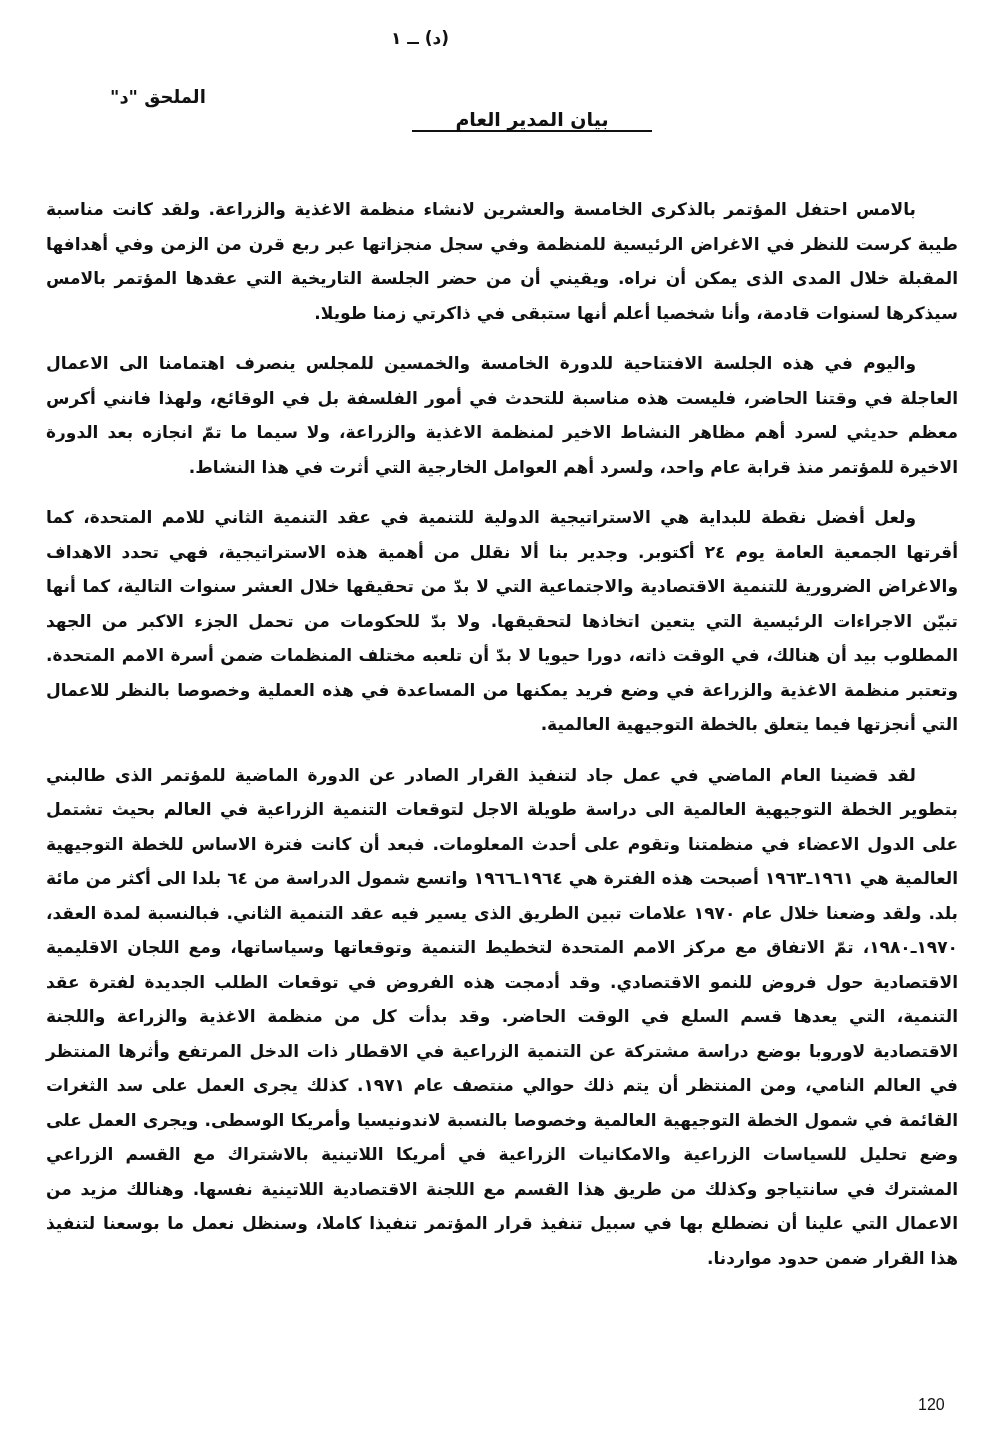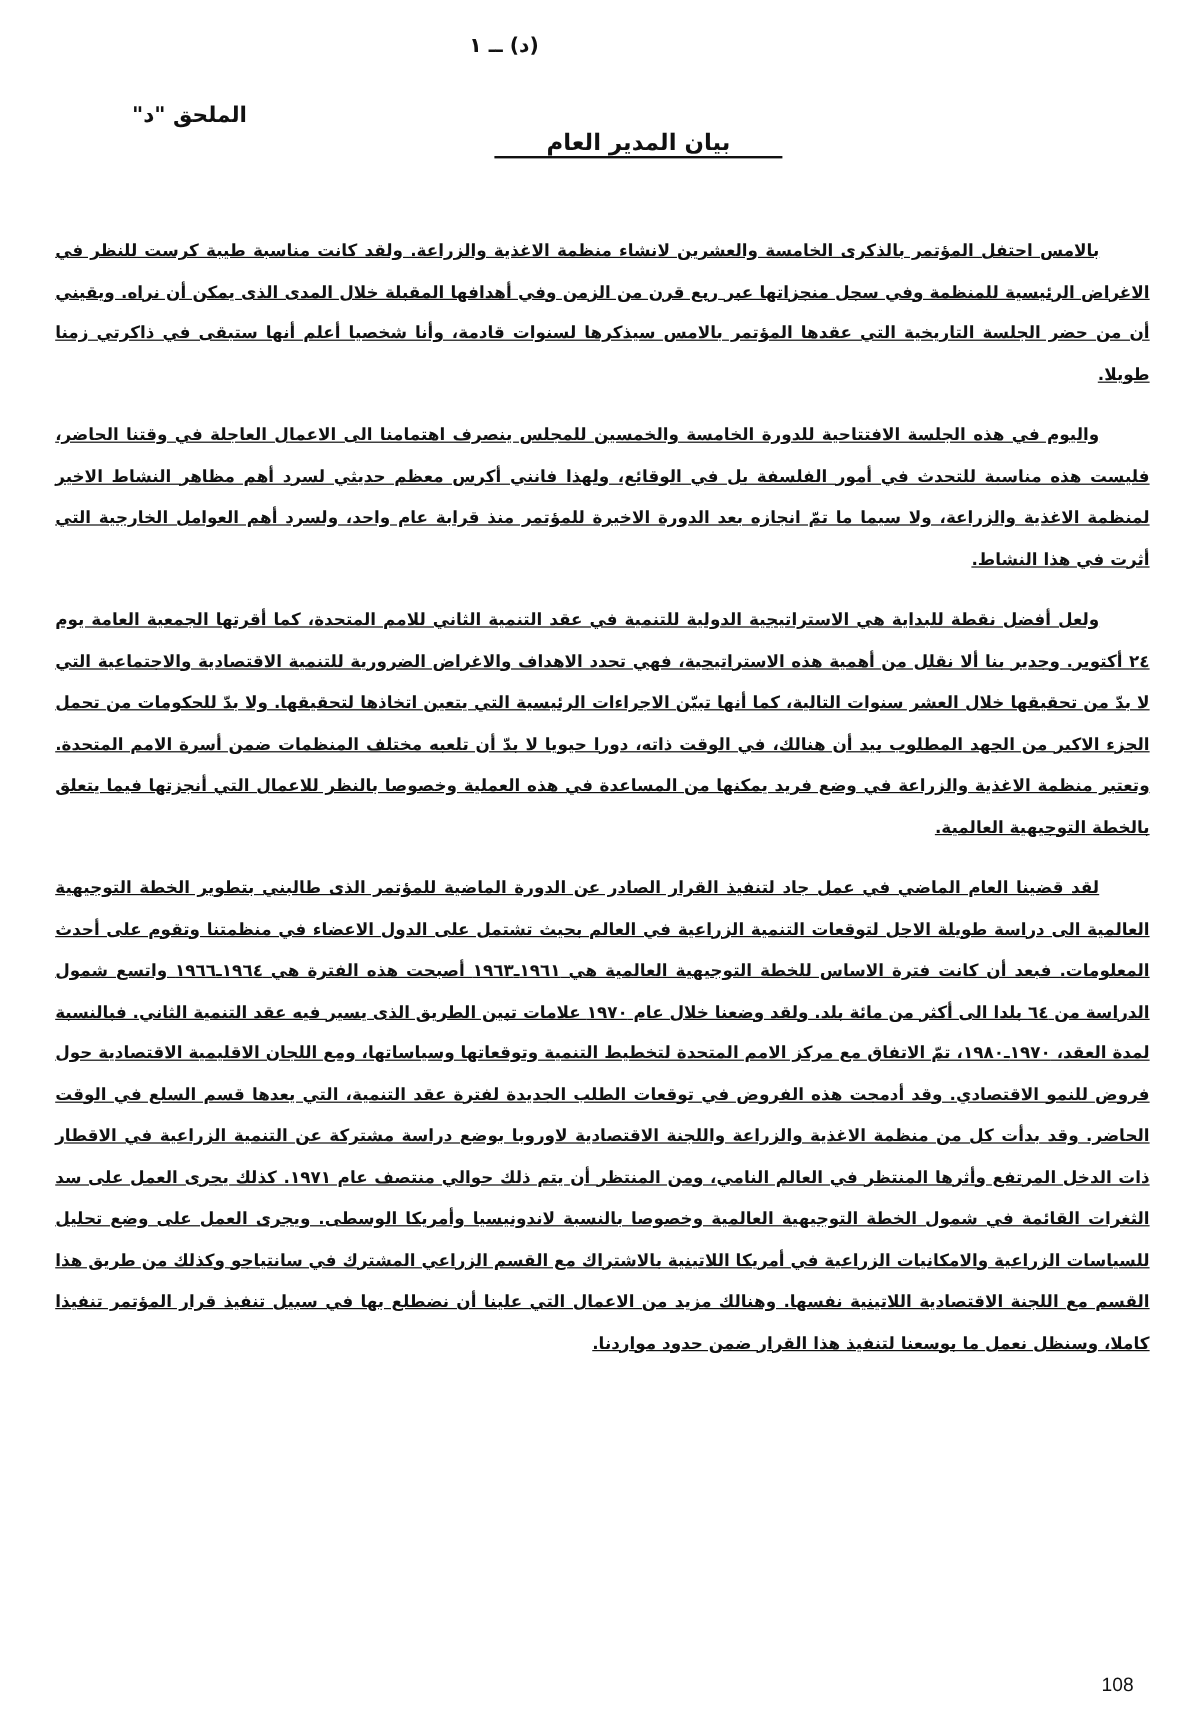--- a/index.html
+++ b/index.html
@@ -5,35 +5,35 @@
   html, body { margin: 0; padding: 0; background: #ffffff; }
   body { width: 1000px; height: 1444px; position: relative; overflow: hidden;
          font-family: "DejaVu Sans", sans-serif; color: #111; }
   .page-ref { position: absolute; top: 28px; left: 0; width: 840px; text-align: center;
               font-size: 17px; font-weight: bold; direction: rtl; }
   .annex { position: absolute; top: 86px; left: 110px; font-size: 18px; font-weight: bold; direction: rtl; }
   .title { position: absolute; top: 108px; left: 412px; width: 240px; text-align: center;
            font-size: 19px; font-weight: bold; direction: rtl;
            border-bottom: 2px solid #111; padding-bottom: 0; letter-spacing: 1px; }
   .body { position: absolute; top: 192px; left: 46px; width: 912px; direction: rtl; }
-  .para { margin: 0 0 22px 0; font-size: 14px; line-height: 34.5px; text-align: justify;
-          text-align-last: right; font-weight: bold; text-indent: 42px; text-decoration: underline; }
+  .para { margin: 0 0 22px 0; font-size: 17px; line-height: 34.5px; text-align: justify;
+          text-align-last: right; font-weight: bold; text-indent: 42px; }
   .p1 { margin-bottom: 16px; }
   .p2 { margin-bottom: 16px; }
   .p3 { margin-bottom: 16px; }
   .page-number { position: absolute; top: 1396px; left: 918px; font-size: 16px;
                  font-family: "Liberation Sans", sans-serif; }
 </style>
 </head>
 <body>
 
 <div class="page-ref">(د) ــ ١</div>
 <div class="annex">الملحق "د"</div>
 <div class="title">بيان المدير العام</div>
 
 <div class="body">
   <p class="para p1">بالامس احتفل المؤتمر بالذكرى الخامسة والعشرين لانشاء منظمة الاغذية والزراعة. ولقد كانت مناسبة طيبة كرست للنظر في الاغراض الرئيسية للمنظمة وفي سجل منجزاتها عبر ربع قرن من الزمن وفي أهدافها المقبلة خلال المدى الذى يمكن أن نراه. ويقيني أن من حضر الجلسة التاريخية التي عقدها المؤتمر بالامس سيذكرها لسنوات قادمة، وأنا شخصيا أعلم أنها ستبقى في ذاكرتي زمنا طويلا.</p>
   <p class="para p2">واليوم في هذه الجلسة الافتتاحية للدورة الخامسة والخمسين للمجلس ينصرف اهتمامنا الى الاعمال العاجلة في وقتنا الحاضر، فليست هذه مناسبة للتحدث في أمور الفلسفة بل في الوقائع، ولهذا فانني أكرس معظم حديثي لسرد أهم مظاهر النشاط الاخير لمنظمة الاغذية والزراعة، ولا سيما ما تمّ انجازه بعد الدورة الاخيرة للمؤتمر منذ قرابة عام واحد، ولسرد أهم العوامل الخارجية التي أثرت في هذا النشاط.</p>
   <p class="para p3">ولعل أفضل نقطة للبداية هي الاستراتيجية الدولية للتنمية في عقد التنمية الثاني للامم المتحدة، كما أقرتها الجمعية العامة يوم ٢٤ أكتوبر. وجدير بنا ألا نقلل من أهمية هذه الاستراتيجية، فهي تحدد الاهداف والاغراض الضرورية للتنمية الاقتصادية والاجتماعية التي لا بدّ من تحقيقها خلال العشر سنوات التالية، كما أنها تبيّن الاجراءات الرئيسية التي يتعين اتخاذها لتحقيقها. ولا بدّ للحكومات من تحمل الجزء الاكبر من الجهد المطلوب بيد أن هنالك، في الوقت ذاته، دورا حيويا لا بدّ أن تلعبه مختلف المنظمات ضمن أسرة الامم المتحدة. وتعتبر منظمة الاغذية والزراعة في وضع فريد يمكنها من المساعدة في هذه العملية وخصوصا بالنظر للاعمال التي أنجزتها فيما يتعلق بالخطة التوجيهية العالمية.</p>
   <p class="para p4">لقد قضينا العام الماضي في عمل جاد لتنفيذ القرار الصادر عن الدورة الماضية للمؤتمر الذى طالبني بتطوير الخطة التوجيهية العالمية الى دراسة طويلة الاجل لتوقعات التنمية الزراعية في العالم بحيث تشتمل على الدول الاعضاء في منظمتنا وتقوم على أحدث المعلومات. فبعد أن كانت فترة الاساس للخطة التوجيهية العالمية هي ١٩٦١ـ١٩٦٣ أصبحت هذه الفترة هي ١٩٦٤ـ١٩٦٦ واتسع شمول الدراسة من ٦٤ بلدا الى أكثر من مائة بلد. ولقد وضعنا خلال عام ١٩٧٠ علامات تبين الطريق الذى يسير فيه عقد التنمية الثاني. فبالنسبة لمدة العقد، ١٩٧٠ـ١٩٨٠، تمّ الاتفاق مع مركز الامم المتحدة لتخطيط التنمية وتوقعاتها وسياساتها، ومع اللجان الاقليمية الاقتصادية حول فروض للنمو الاقتصادي. وقد أدمجت هذه الفروض في توقعات الطلب الجديدة لفترة عقد التنمية، التي يعدها قسم السلع في الوقت الحاضر. وقد بدأت كل من منظمة الاغذية والزراعة واللجنة الاقتصادية لاوروبا بوضع دراسة مشتركة عن التنمية الزراعية في الاقطار ذات الدخل المرتفع وأثرها المنتظر في العالم النامي، ومن المنتظر أن يتم ذلك حوالي منتصف عام ١٩٧١. كذلك يجرى العمل على سد الثغرات القائمة في شمول الخطة التوجيهية العالمية وخصوصا بالنسبة لاندونيسيا وأمريكا الوسطى. ويجرى العمل على وضع تحليل للسياسات الزراعية والامكانيات الزراعية في أمريكا اللاتينية بالاشتراك مع القسم الزراعي المشترك في سانتياجو وكذلك من طريق هذا القسم مع اللجنة الاقتصادية اللاتينية نفسها. وهنالك مزيد من الاعمال التي علينا أن نضطلع بها في سبيل تنفيذ قرار المؤتمر تنفيذا كاملا، وسنظل نعمل ما بوسعنا لتنفيذ هذا القرار ضمن حدود مواردنا.</p>
 </div>
 
-<div class="page-number">108</div>
+<div class="page-number">120</div>
 
 </body></html>

